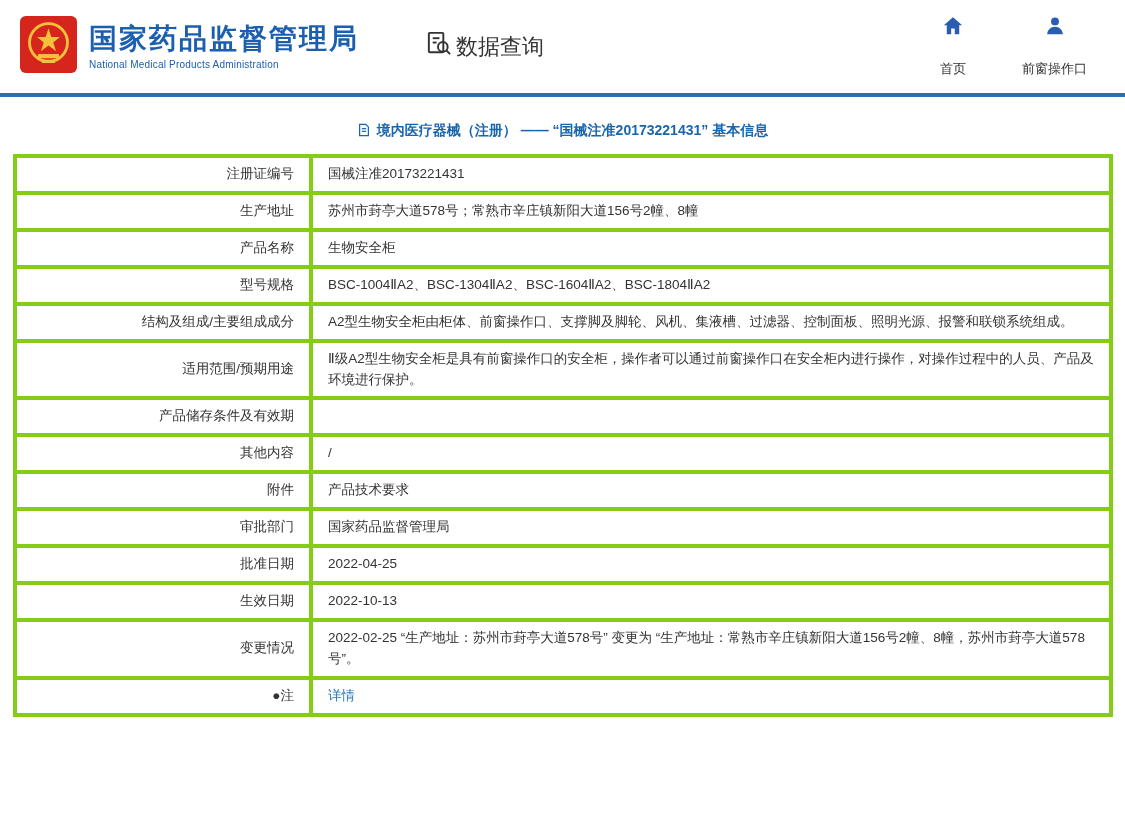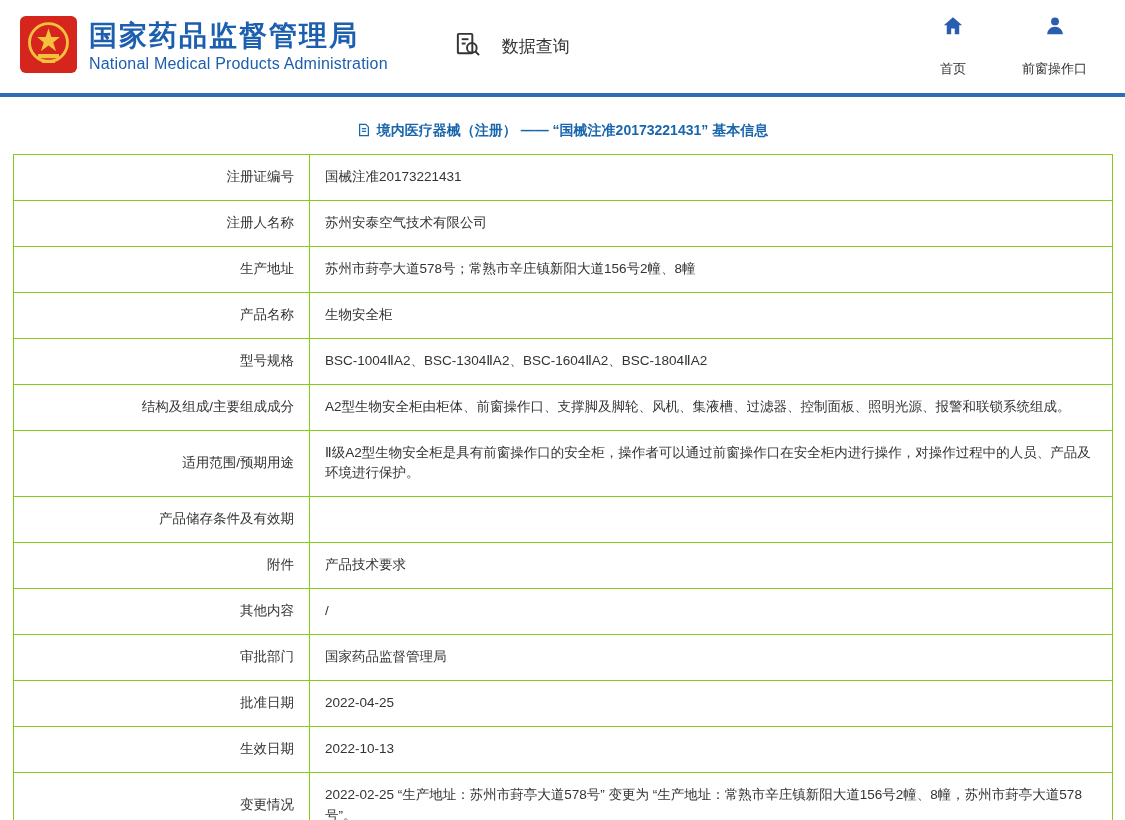--- a/index.html
+++ b/index.html
@@ -16,25 +16,25 @@
     padding:0 20px 0 20px;
     border-bottom:4px solid #2d6db7;
     background:#fff;
   }
   .logo-link { display:flex; align-items:center; gap:12px; cursor:pointer; }
   .org-names { display:flex; flex-direction:column; }
   .org-cn {
     font-size:28px; font-weight:bold; color:#1c5fae; letter-spacing:2px;
     line-height:1.15;
   }
-  .org-en { font-size:16px; color:#1c5fae; margin-top:3px; letter-spacing:0.2px; }
+  .org-en { font-size:10px; color:#1c5fae; margin-top:3px; letter-spacing:0.2px; }
 
   .data-query {
-    display:flex; align-items:center; gap:21px;
-    margin-left:66px; font-size:17px; color:#333; cursor:pointer;
+    display:flex; align-items:center; gap:4px;
+    margin-left:66px; font-size:22px; color:#333; cursor:pointer;
   }
 
   .top-nav { margin-left:auto; display:flex; gap:44px; padding-right:18px; }
   .nav-item {
     display:flex; flex-direction:column; align-items:center; gap:20px;
     font-size:13px; color:#333; cursor:pointer; min-width:50px;
   }
 
   
   .breadcrumb {
@@ -42,21 +42,21 @@
     display:flex; align-items:center; gap:6px;
     color:#1a66ad; font-size:14px; font-weight:bold;justify-content:center;
   }
 
   
   table.info {
     width:1100px; margin:0 12px 24px 13px;
     border-collapse:collapse; font-size:13.5px;
   }
   table.info td {
-    border:1px solid #84cc16; padding:12px 15px; line-height:1.55;
+    border:4px solid #84cc16; padding:6px 15px; line-height:1.55;
     vertical-align:middle;
   }
   td.lbl { width:296px; text-align:right; color:#333; white-space:nowrap; }
   td.val { color:#333; }
   a.detail-link { color:#2a7ab9; text-decoration:none; cursor:pointer; }
 </style>
 </head>
 <body>
 
 <div class="header">
@@ -121,24 +121,20 @@
   <span>境内医疗器械（注册） —— “国械注准20173221431” 基本信息</span>
 </div>
 
 <table class="info">
   <tbody>
     <tr>
         <td class="lbl">注册证编号</td>
         <td class="val">国械注准20173221431</td>
       </tr>
     <tr>
-        <td class="lbl">注册人名称</td>
-        <td class="val">苏州安泰空气技术有限公司</td>
-      </tr>
-    <tr>
         <td class="lbl">生产地址</td>
         <td class="val">苏州市葑亭大道578号；常熟市辛庄镇新阳大道156号2幢、8幢</td>
       </tr>
     <tr>
         <td class="lbl">产品名称</td>
         <td class="val">生物安全柜</td>
       </tr>
     <tr>
         <td class="lbl">型号规格</td>
         <td class="val">BSC-1004ⅡA2、BSC-1304ⅡA2、BSC-1604ⅡA2、BSC-1804ⅡA2</td>
@@ -149,26 +145,26 @@
       </tr>
     <tr>
         <td class="lbl">适用范围/预期用途</td>
         <td class="val">Ⅱ级A2型生物安全柜是具有前窗操作口的安全柜，操作者可以通过前窗操作口在安全柜内进行操作，对操作过程中的人员、产品及环境进行保护。</td>
       </tr>
     <tr>
         <td class="lbl">产品储存条件及有效期</td>
         <td class="val"></td>
       </tr>
     <tr>
+        <td class="lbl">其他内容</td>
+        <td class="val">/</td>
+      </tr>
+    <tr>
         <td class="lbl">附件</td>
         <td class="val">产品技术要求</td>
-      </tr>
-    <tr>
-        <td class="lbl">其他内容</td>
-        <td class="val">/</td>
       </tr>
     <tr>
         <td class="lbl">审批部门</td>
         <td class="val">国家药品监督管理局</td>
       </tr>
     <tr>
         <td class="lbl">批准日期</td>
         <td class="val">2022-04-25</td>
       </tr>
     <tr>

